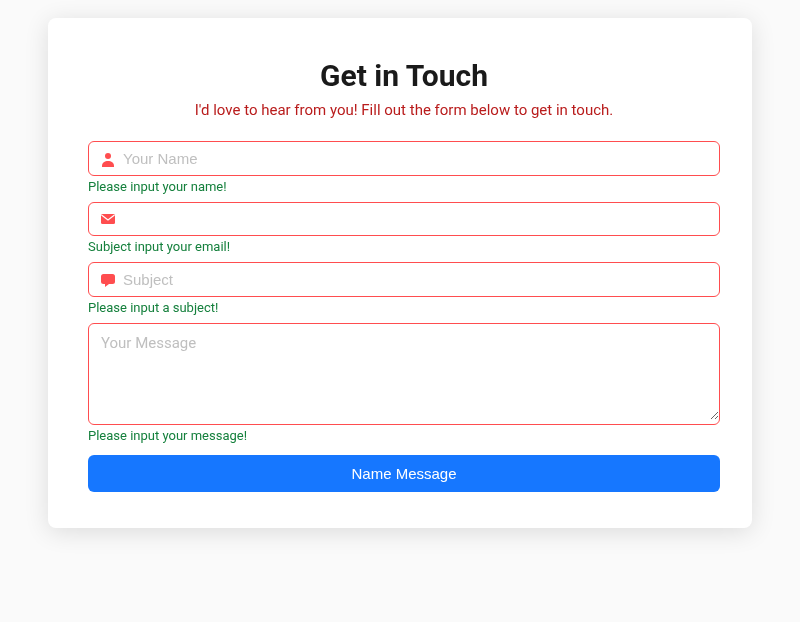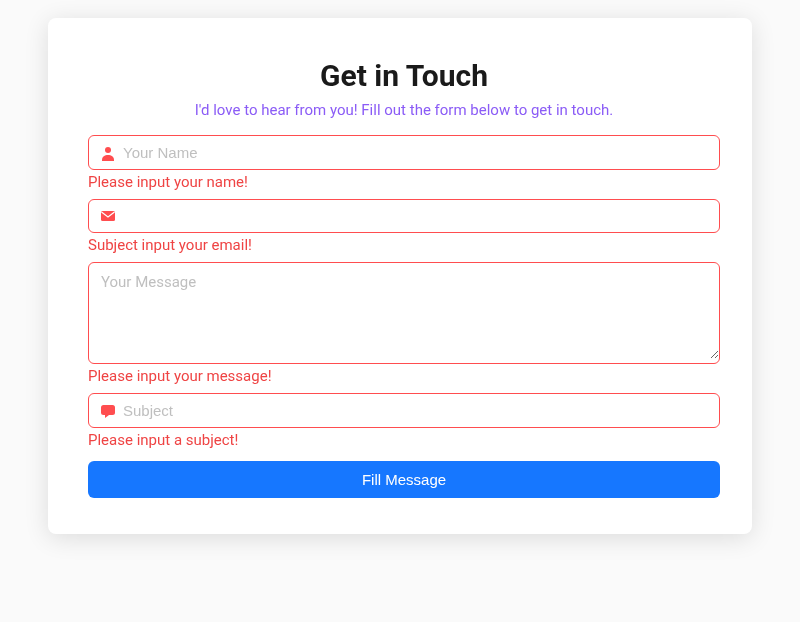--- a/index.html
+++ b/index.html
@@ -22,23 +22,23 @@
     }
     .title {
       font-size: 30px;
       font-weight: 700;
       color: #1a1a1a;
       text-align: center;
       margin-bottom: 8px;
     }
     .subtitle {
       font-size: 15px;
-      color: #8b5cf6;
+      color: #b91c1c;
       text-align: center;
-      margin-bottom: 16px;
+      margin-bottom: 22px;
     }
     .form-item {
       margin-bottom: 2px;
     }
     .input-wrap {
       display: flex;
       align-items: center;
       border: 1px solid #ff4d4f;
       border-radius: 6px;
       padding: 8px 11px;
@@ -80,22 +80,22 @@
       resize: vertical;
       background: transparent;
       color: #333;
       min-height: 96px;
       border-radius: 6px;
     }
     .textarea-wrap textarea::placeholder {
       color: #bfbfbf;
     }
     .error {
-      color: #ef4444;
-      font-size: 15px;
+      color: #15803d;
+      font-size: 13px;
       margin-top: 3px;
       margin-bottom: 8px;
     }
     .submit-btn {
       width: 100%;
       background: #1677ff;
       color: #fff;
       border: none;
       border-radius: 6px;
       padding: 10px 0;
@@ -130,33 +130,33 @@
         <svg viewBox="0 0 16 16" width="16" height="16" fill="currentColor">
           <rect x="1" y="3" width="14" height="10" rx="1.5"></rect>
           <path d="M1.5 4 L8 9 L14.5 4" stroke="#fff" stroke-width="1.2" fill="none"></path>
         </svg>
       </span>
     </div>
     <div class="error">Subject input your email!</div>
   </div>
 
   <div class="form-item">
-    <div class="textarea-wrap">
-      <textarea placeholder="Your Message" style=""></textarea>
-    </div>
-    <div class="error">Please input your message!</div>
-  </div>
-
-  <div class="form-item">
     <div class="input-wrap">
       <span class="icon">
         <svg viewBox="0 0 16 16" width="16" height="16" fill="currentColor">
           <rect x="1" y="2" width="14" height="10" rx="2.5"></rect>
           <path d="M5 12 L5 15 L9 12 Z"></path>
         </svg>
       </span>
       <input type="text" placeholder="Subject" style="">
     </div>
     <div class="error">Please input a subject!</div>
   </div>
 
-  <button class="submit-btn">Fill Message</button>
+  <div class="form-item">
+    <div class="textarea-wrap">
+      <textarea placeholder="Your Message" style=""></textarea>
+    </div>
+    <div class="error">Please input your message!</div>
+  </div>
+
+  <button class="submit-btn">Name Message</button>
 </div>
 
 </body></html>

